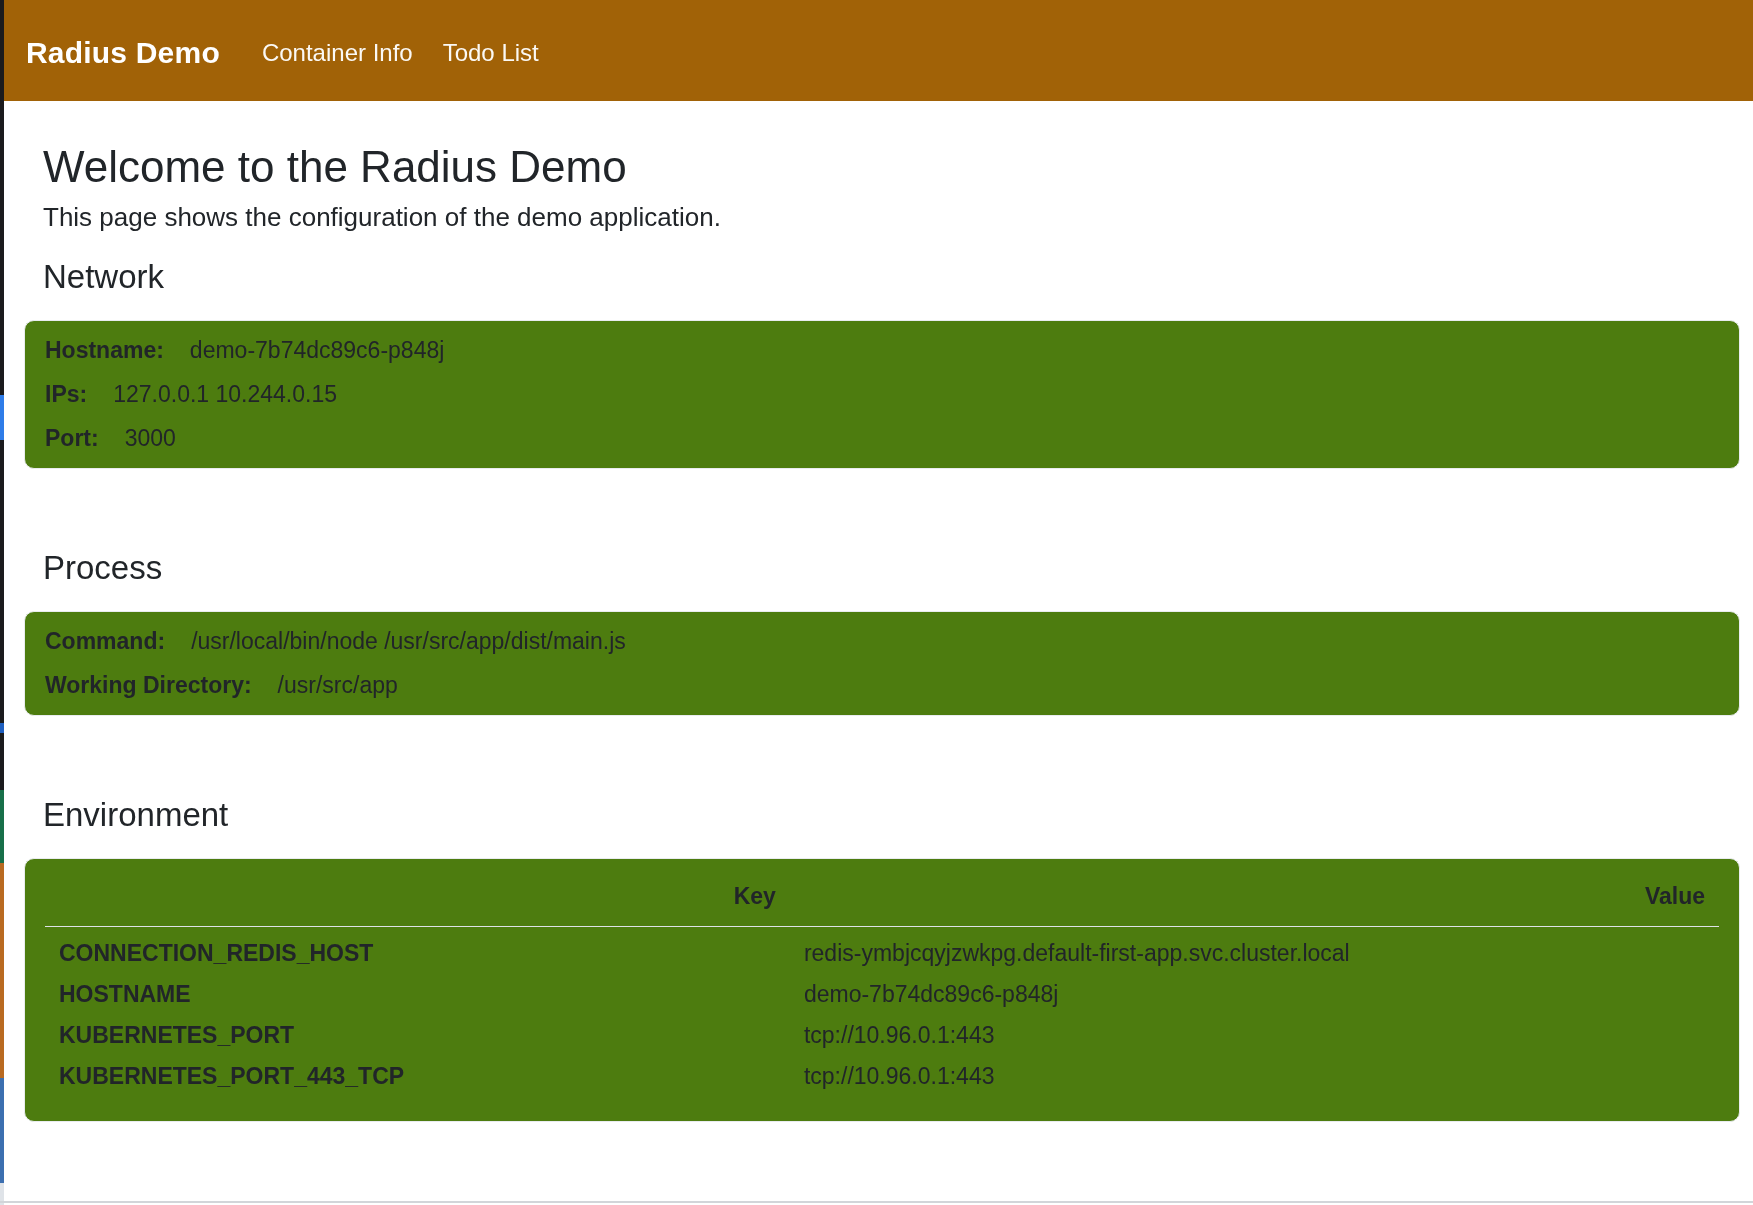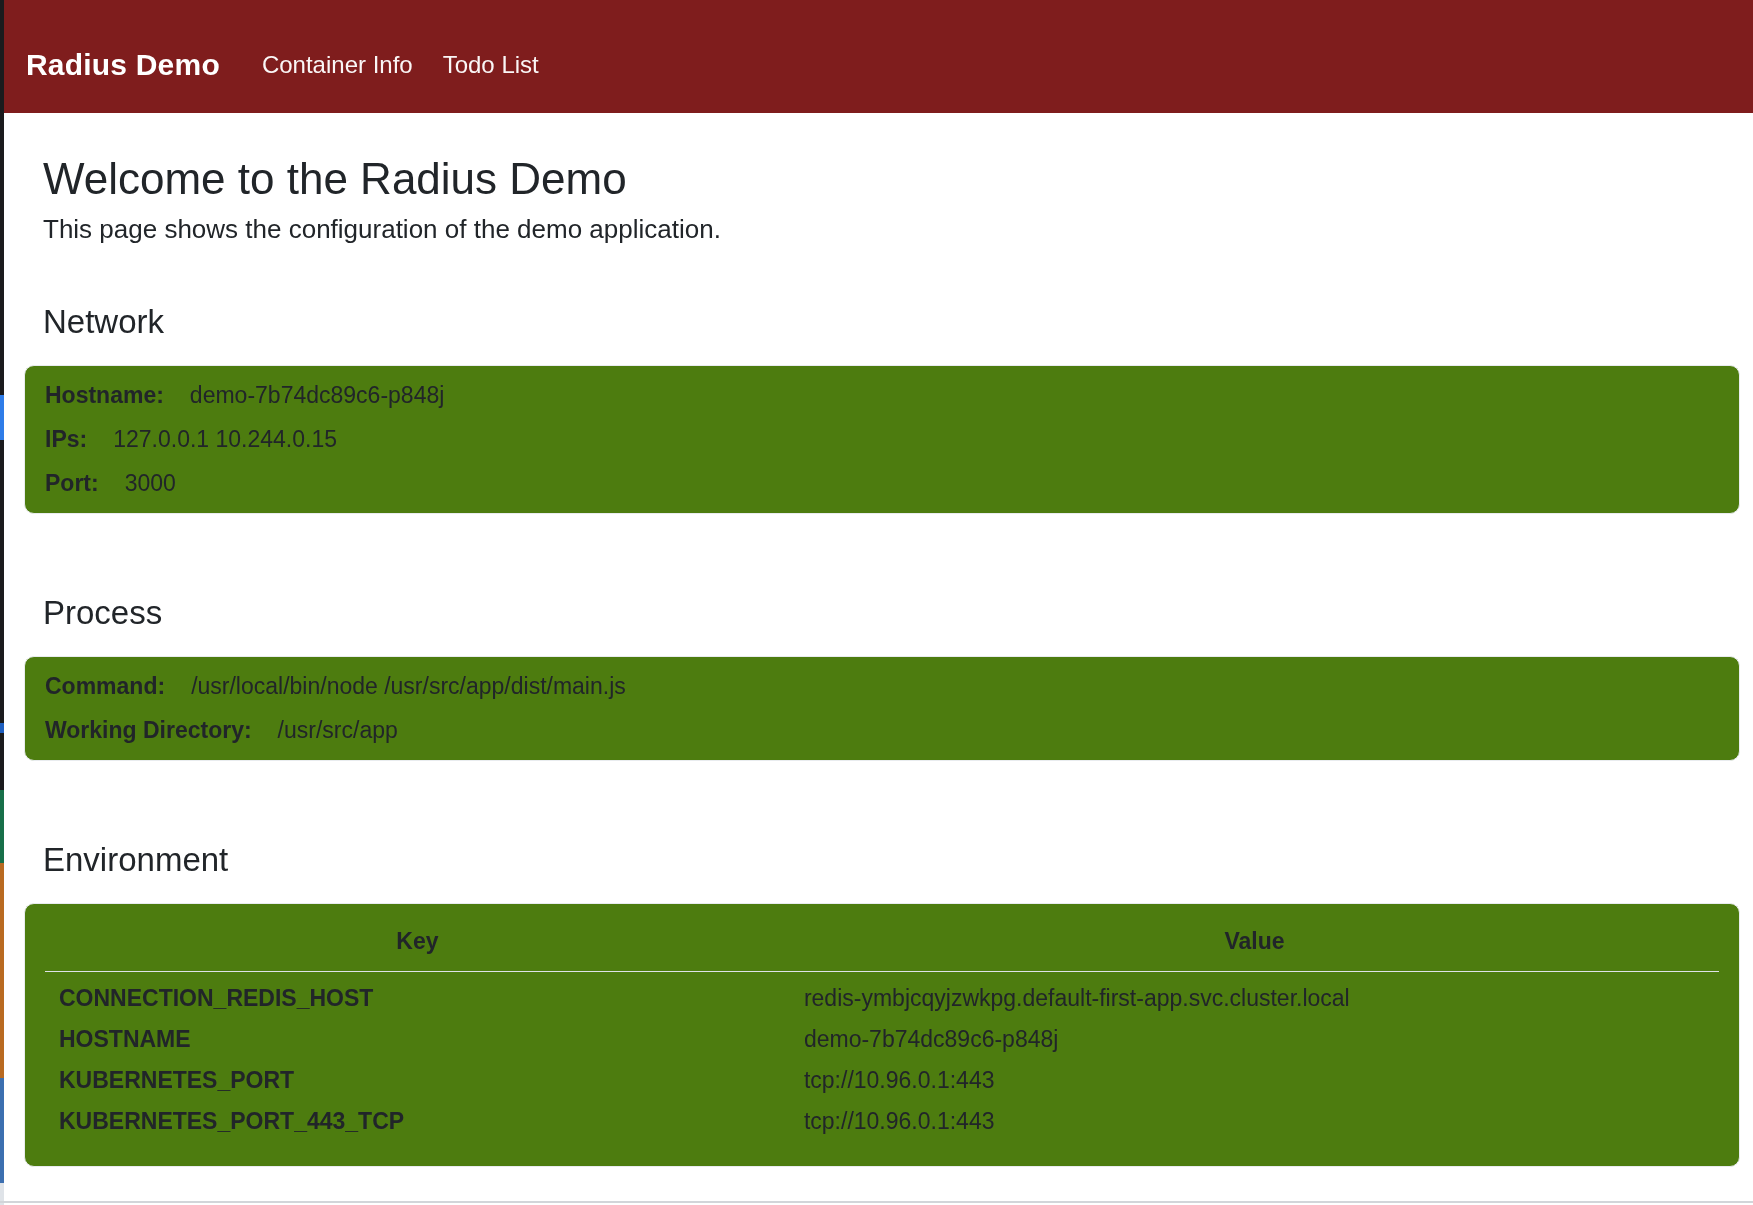--- a/index.html
+++ b/index.html
@@ -27,24 +27,24 @@
   .seg-green-1  { top: 790px;  height: 73px;  background: #176f49; }
   .seg-orange-1 { top: 863px;  height: 215px; background: #b96a21; }
   .seg-blue-3   { top: 1078px; height: 105px; background: #3c6fb0; }
   .seg-light-1  { top: 1183px; height: 22px;  background: #dfe3e8; }
 
   .app { margin-left: 4px; }
 
   
   .navbar {
     height: 97px;
-    background: #7f1d1d;
+    background: #a16207;
     display: flex;
     align-items: center;
-    padding: 16px 24px 0 22px;
+    padding: 4px 24px 0 22px;
   }
   .brand {
     color: #ffffff;
     font-weight: 700;
     font-size: 30px;
     letter-spacing: 0.2px;
     text-decoration: none;
     margin-right: 42px;
     cursor: pointer;
   }
@@ -69,38 +69,38 @@
     font-size: 26px;
     line-height: 32px;
     margin: 0 0 0 19px;
   }
   h2 {
     font-size: 33px;
     line-height: 42px;
     font-weight: 500;
     margin: 78px 0 22px 19px;
   }
-  h2.first { margin-top: 56px; }
+  h2.first { margin-top: 23px; }
 
   .card {
     background: #4d7c0f;
     border: 1px solid #e9ecef;
     border-radius: 10px;
     padding: 14px 20px;
   }
 
   .config-row { font-size: 23px; line-height: 31px; margin-bottom: 13px; }
   .config-row:last-child { margin-bottom: 0; }
   .config-label { font-weight: 700; margin-right: 26px; }
 
   
   .env-card { padding: 14px 20px 24px; }
   table { width: 100%; border-collapse: collapse; font-size: 23px; }
   th {
-    text-align: center;
+    text-align: right;
     font-weight: 700;
     padding: 10px 14px 16px;
     border-bottom: 1px solid #dee2e6;
   }
   .key-col { width: 44.5%; }
   td { padding: 7px 14px; vertical-align: top; }
   tbody tr:first-child td { padding-top: 13px; }
   .key-cell { font-weight: 700; }
 
   

